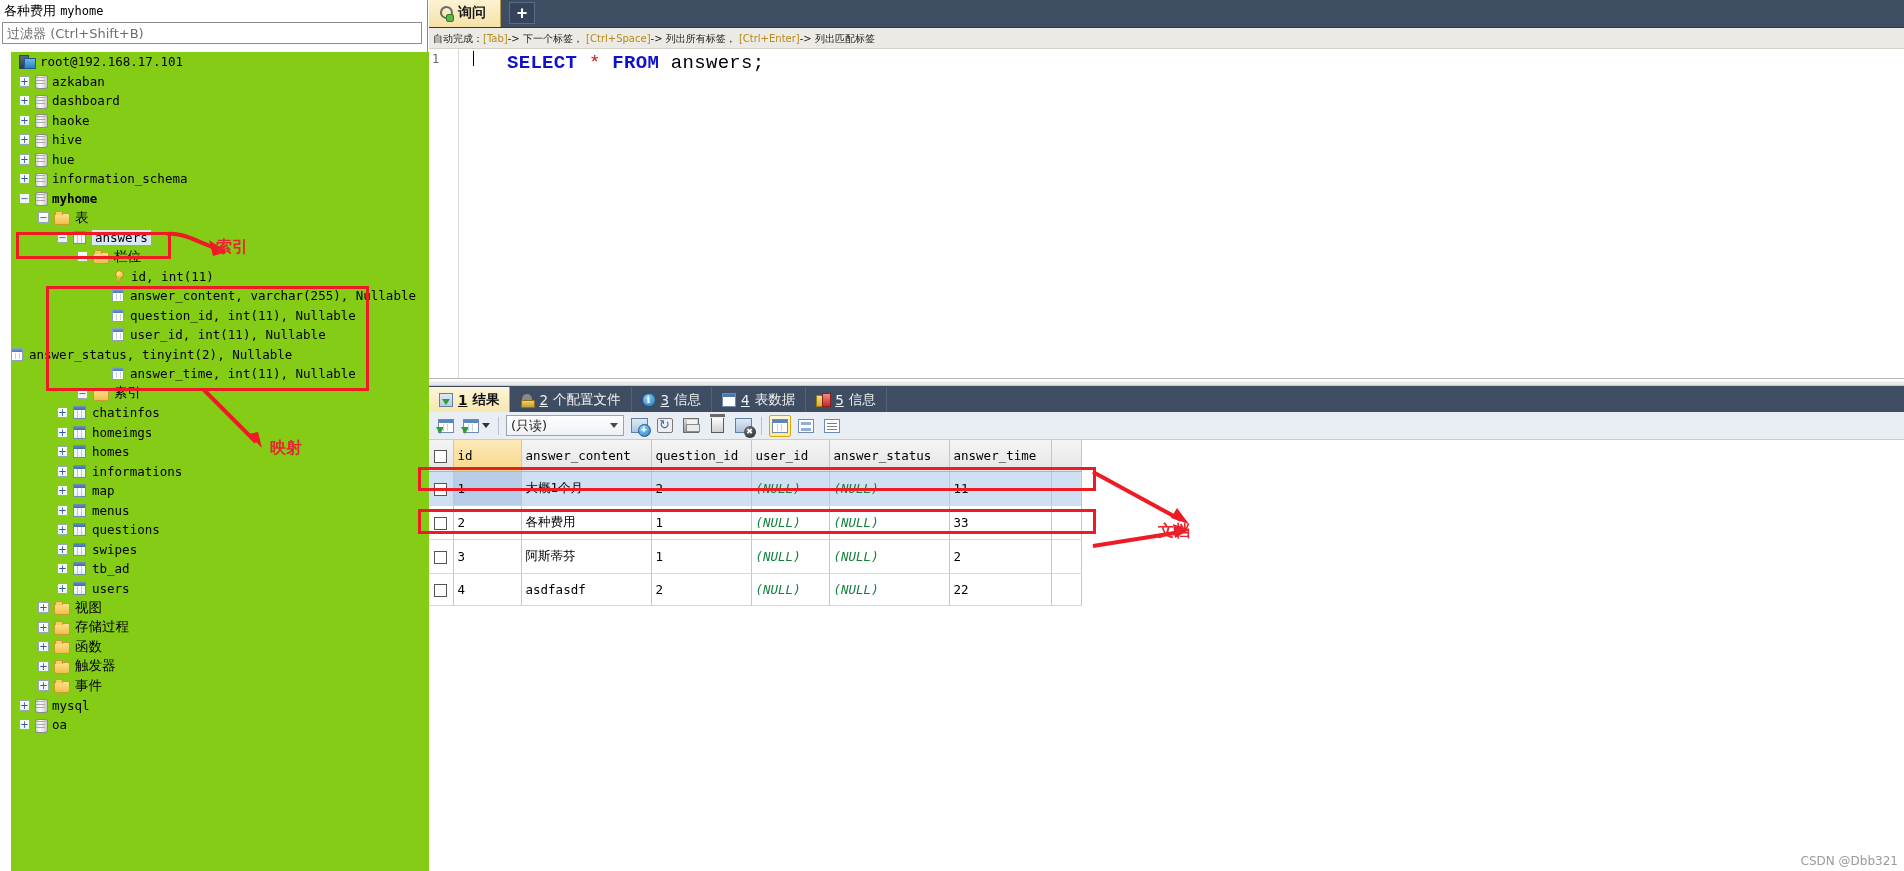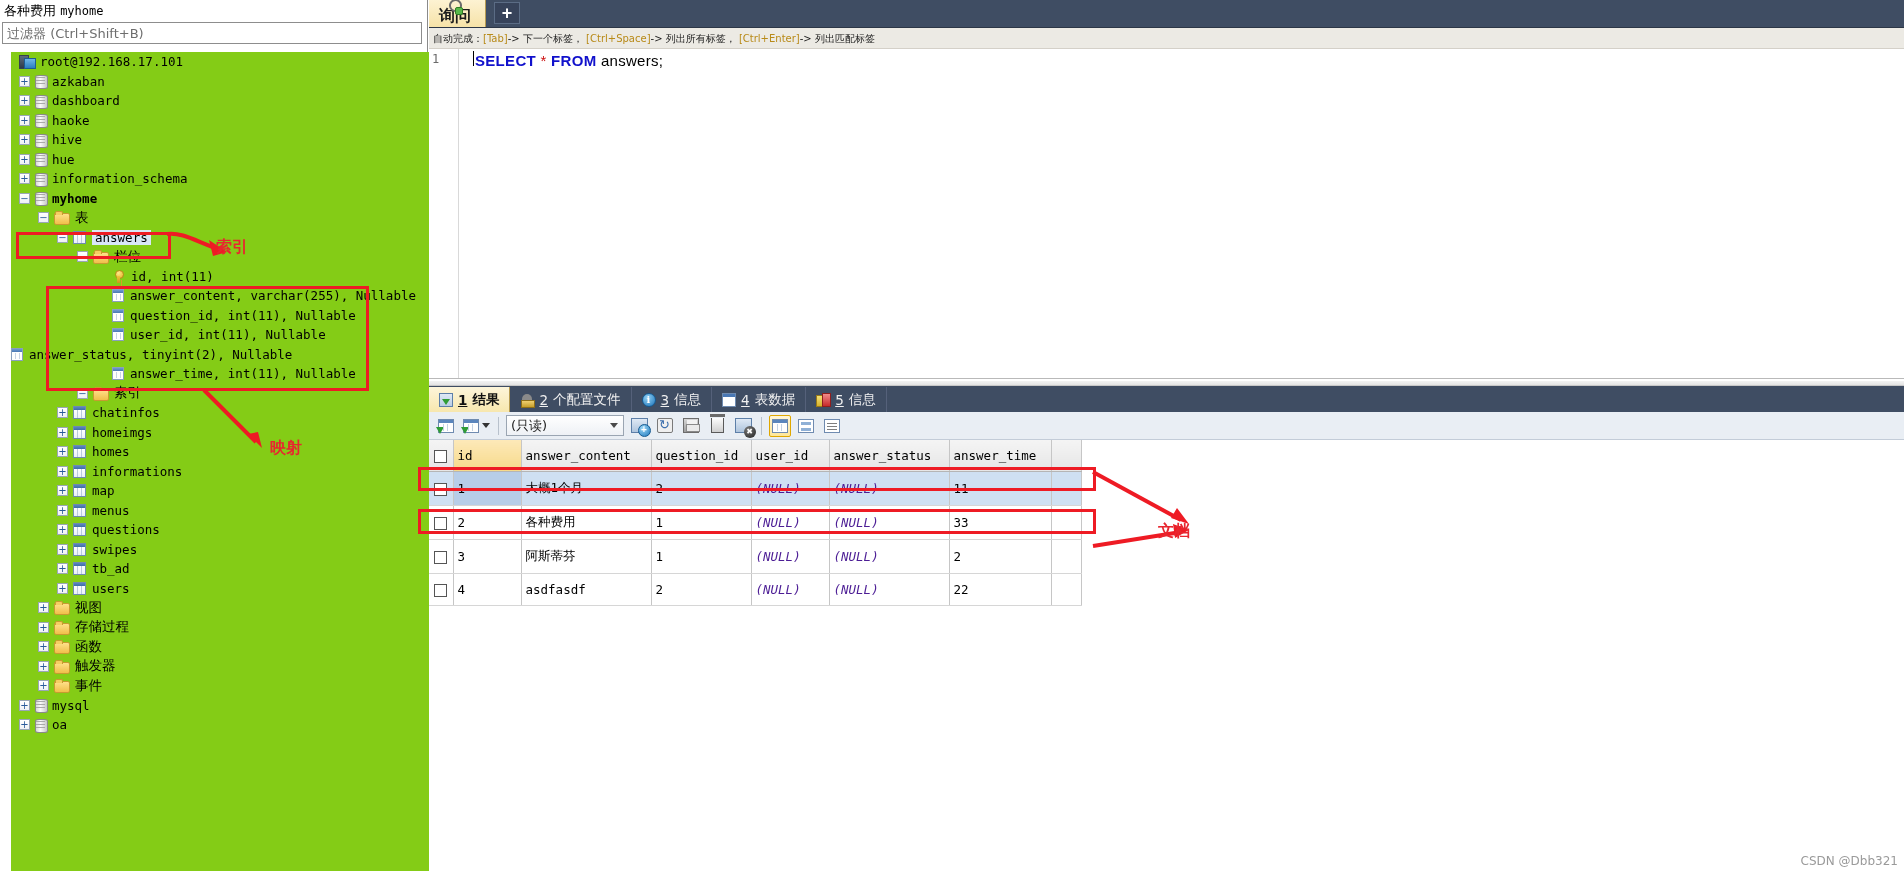--- a/index.html
+++ b/index.html
@@ -173,23 +173,22 @@
     height:28px; background:#3f4d63;
     display:flex; align-items:flex-end;
     border-bottom:1px solid #2c3646;
   }
   .qtab {
     height:28px; display:flex; align-items:center; gap:5px;
     padding:0 14px 0 10px;
     background: linear-gradient(#fdf3d4,#f6e2a8);
     border-right:1px solid #b69b52;
     font-family:"DejaVu Sans", sans-serif;
-    font-size:16px; font-weight:bold; color:#1b1b1b;
+    font-size:14px; font-weight:bold; color:#1b1b1b;
     cursor:pointer;
-    flex-direction:column;
   }
   .qtab-add {
     width:26px; height:22px; margin:0 0 3px 8px;
     display:flex; align-items:center; justify-content:center;
     color:#ffffff; font-size:18px; font-weight:bold;
     border:1px solid #5b6c85; background:#37435a;
     cursor:pointer;
   }
   .ic-query { width:14px; height:14px; position:relative; }
   .ic-query::before {
@@ -217,22 +216,22 @@
     border-bottom:1px solid #b9b9b9;
   }
   #gutter {
     position:absolute; left:0; top:0; width:30px; height:100%;
     background:#ffffff; border-right:1px solid #d9d9d9;
     font-family:"DejaVu Sans Mono", monospace; font-size:12px;
     color:#6a6a6a; text-align:left; padding-left:3px; padding-top:3px;
   }
   #codeline {
     position:absolute; left:46px; top:3px;
-    font-family:Liberation Sans, sans-serif;
-    font-size:15px; letter-spacing:0.3px;
+    font-family:Liberation Mono, monospace;
+    font-size:19px; letter-spacing:0.3px;padding-left:32px;
   }
   .kw { color:#1111cc; font-weight:bold; }
   .star { color:#cc1111; }
   .id { color:#000000; }
   #caret {
     position:absolute; left:44px; top:2px; width:1px; height:15px; background:#000;
   }
 
   
   #results { position:absolute; left:0; top:381px; width:1475px; bottom:0; background:#fff; }
@@ -363,21 +362,21 @@
   }
   table.dg thead th {
     background:linear-gradient(#f4f4f4,#e6e6e6);
     border-bottom:1px solid #b5b5b5;
     font-family:"DejaVu Sans Mono", monospace; font-size:12.5px;
   }
   table.dg thead th.keycol { background:linear-gradient(#fde9b8,#f6d98a); }
   table.dg thead th.selbox { width:24px; background:linear-gradient(#f4f4f4,#e6e6e6); text-align:center; }
   .cellchk{width:13px;height:13px;border:1px solid #555;background:#fff;display:inline-block;vertical-align:middle;}
   td.num { text-align:right; }
-  td.nullv { text-align:right; color:#4c1d95; font-style:italic; }
+  td.nullv { text-align:right; color:#15803d; font-style:italic; }
   tr.rowsel td { background:#cfe0f2; }
   tr.rowsel td.idcell { background:#b7cde8; }
   .col-id{width:68px;} .col-ac{width:130px;} .col-qid{width:100px;margin-top:13px;}
   .col-uid{width:78px;} .col-as{width:120px;} .col-at{width:102px;}
   .col-tail{width:30px;}
 
   #watermark {
     position:absolute; right:6px; bottom:3px;
     font-family:"DejaVu Sans", sans-serif; font-size:12px; color:#9a9a9a;
   }

